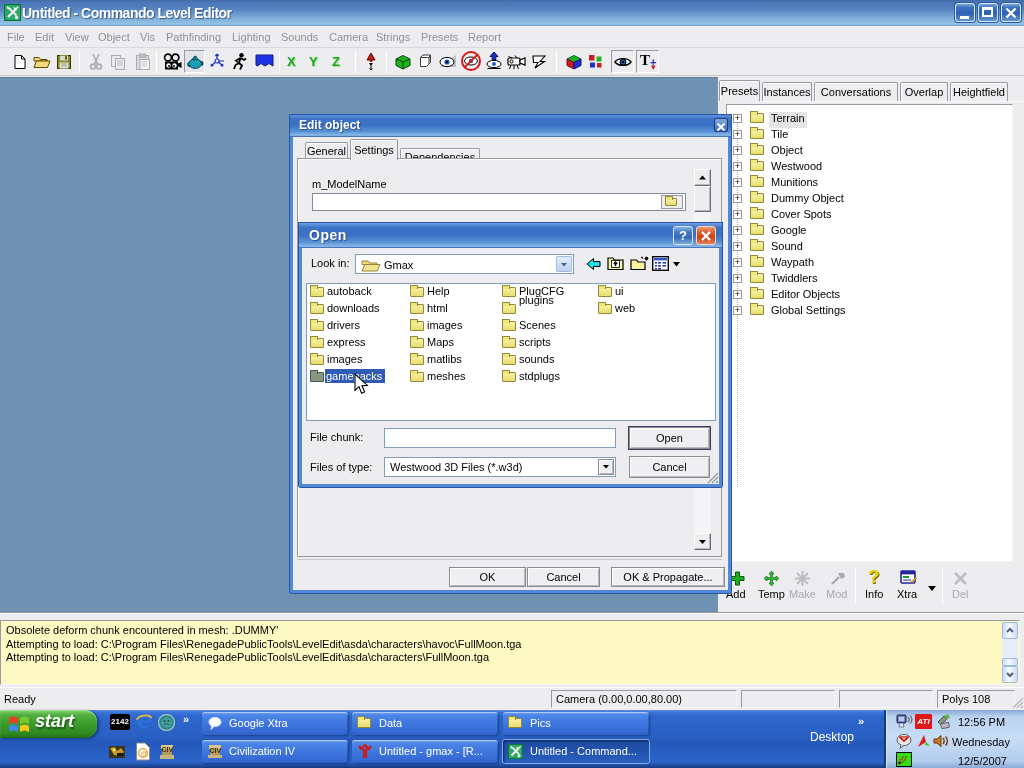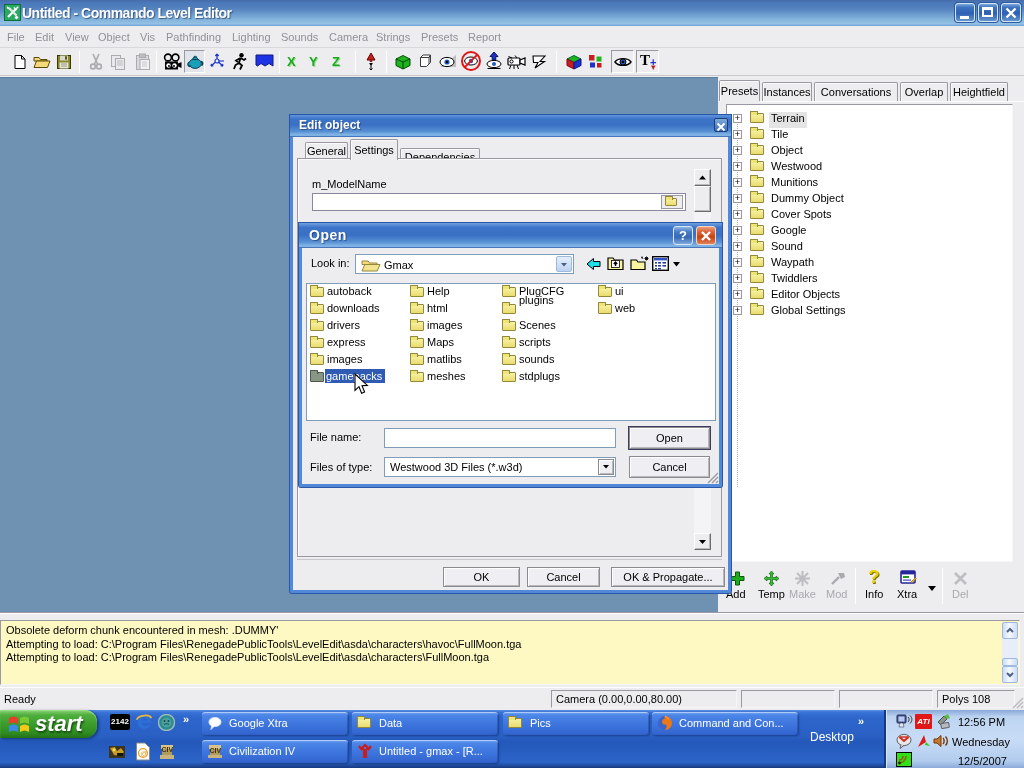--- a/index.html
+++ b/index.html
@@ -325,21 +325,21 @@
 </div>
 
 <div id="taskbar" class="abs" style="left:0;top:710px;width:1024px;height:58px;background:linear-gradient(180deg,#5A8FE4 0%,#3A74D8 4%,#2E66CC 12%,#2A60C4 45%,#2458BA 55%,#2C64C8 90%,#16397E 100%)">
   <div class="abs" style="left:0;top:0;width:97px;height:28px;background:linear-gradient(180deg,#8CD478 0%,#4FAE3E 18%,#3B9C2C 50%,#2F8C20 82%,#247016 100%);border-radius:0 12px 12px 0;box-shadow:2px 1px 3px rgba(0,20,60,.5), inset 0 1px 1px #9ADF88">
     <svg class="abs" style="left:8px;top:4px" width="23" height="20" viewBox="0 0 23 20">
           <path d="M1 4 C4 2 7 2 10 4 L10 10 C7 8 4 8 1 10 Z" fill="#E83E2A"></path>
           <path d="M12 4 C15 2 18 2 21 4 L21 10 C18 8 15 8 12 10 Z" fill="#7CC832"></path>
           <path d="M1 12 C4 10 7 10 10 12 L10 18 C7 16 4 16 1 18 Z" fill="#3C8AE8"></path>
           <path d="M12 12 C15 10 18 10 21 12 L21 18 C18 16 15 16 12 18 Z" fill="#F8C818"></path>
         </svg>
-    <div class="abs" style="left:35px;top:1px;font-size:22px;font-weight:bold;font-style:italic;color:#fff;text-shadow:1px 2px 2px rgba(0,30,0,.6)">start</div>
+    <div class="abs" style="left:35px;top:1px;font-size:18px;font-weight:bold;font-style:italic;color:#fff;text-shadow:1px 2px 2px rgba(0,30,0,.6)">start</div>
   </div>
   <div class="abs" style="left:110px;top:4px;width:20px;height:16px;background:#000;color:#fff;font-size:8px;font-weight:bold;text-align:center;line-height:16px;border-radius:2px">2142</div>
   <svg class="abs" style="left:135px;top:3px" width="18" height="18">
         <path d="M9.2 2.2 C13 2.2 15.8 4.8 15.8 8.6 L15.8 9.8 L6.4 9.8 C6.8 12 8.6 13.2 10.6 13.2 C12 13.2 13.2 12.8 14.2 11.8 L15.4 11.8 C14.2 14.6 11.8 15.8 9.4 15.8 C5.4 15.8 2.6 13 2.6 9 C2.6 5.2 5.4 2.2 9.2 2.2 Z M6.6 7.4 L12.4 7.4 C12 5.8 10.8 4.8 9.4 4.8 C8 4.8 6.9 5.8 6.6 7.4 Z" fill="#2F6FD8"></path>
         <path d="M1.6 6.8 C3.4 2.4 14.2 0.6 16.4 5.2" fill="none" stroke="#E8B83C" stroke-width="1.7"></path>
       </svg>
   <svg class="abs" style="left:158px;top:4px" width="17" height="17">
         <circle cx="8.5" cy="8.5" r="8" fill="#2E8A8A" stroke="#9ABCBC" stroke-width="1.4"></circle>
         <circle cx="8.5" cy="8.5" r="5" fill="#4AA0A0"></circle>
         <circle cx="6.5" cy="7" r="1" fill="#1A4A4A"></circle>
@@ -365,42 +365,46 @@
         <text x="3.4" y="9" font-size="7" font-weight="bold" fill="#403010">CIV</text>
       </svg>
   <div class="tskb abs" style="left:202px;top:2px">
     <svg class="abs" style="left:5px;top:4px" width="16" height="15">
           <path d="M2 6 C2 3 5 1.5 8 1.5 C11 1.5 14 3 14 6 C14 9 11 10.5 8 10.5 L7 10.5 L4 13.5 L4.6 10 C3 9 2 7.8 2 6 Z" fill="#fff" stroke="#D0E0F8"></path>
         </svg>
     <span style="margin-left:27px">Google Xtra</span>
   </div>
   <div class="tskb abs" style="left:352px;top:2px"><span class="folder" style="left:5px;top:6px"></span><span style="margin-left:27px">Data</span></div>
   <div class="tskb abs" style="left:503px;top:2px"><span class="folder" style="left:5px;top:6px"></span><span style="margin-left:27px">Pics</span></div>
-  <div class="tskb abs" style="left:652px;top:2px">
-    <svg class="abs" style="left:5px;top:3px" width="16" height="16">
-          <circle cx="8" cy="8" r="7" fill="#3C64C8"></circle>
-          <path d="M8 1 C12 1 15 4 15 8 C15 12 12 15 8 15 C10 12 10 11 9 9.5 C7 10 5 9 5 7 C5 5 6.5 3.5 8 3.5 C7 2.5 7.5 1.5 8 1 Z" fill="#E87818"></path>
-          <path d="M8 1 C10 2 11 3 11.5 4.5" stroke="#F8B050" fill="none"></path>
-        </svg>
-    <span style="margin-left:27px">Command and Con...</span>
-  </div>
   <div class="tskb abs" style="left:202px;top:30px">
     <svg class="abs" style="left:5px;top:4px" width="16" height="15">
           <rect x="1" y="11" width="14" height="3" fill="#C8B47C"></rect>
           <rect x="3" y="4" width="10" height="7" fill="#B09A5C"></rect>
           <rect x="2" y="1" width="12" height="4" fill="#D8C488"></rect>
           <text x="2.4" y="8.6" font-size="7" font-weight="bold" fill="#403010">CIV</text>
         </svg>
     <span style="margin-left:27px">Civilization IV</span>
   </div>
   <div class="tskb abs" style="left:352px;top:30px">
     <svg class="abs" style="left:5px;top:3px" width="16" height="16">
           <path d="M8 2 L5 5 L7 7 L7 14 L9 14 L9 7 L11 5 Z M2 3 L5 7 M14 3 L11 7" stroke="#C81E1E" stroke-width="2.2" fill="none"></path>
         </svg>
     <span style="margin-left:27px">Untitled - gmax - [R...</span>
+  </div>
+  <div class="tskb abs" style="left:503px;top:30px;background:linear-gradient(180deg,#1C4AA0 0%,#2253AE 50%,#2A5FC0 100%);box-shadow:inset 1px 1px 2px rgba(0,10,40,.65),0 0 0 1px #86AEEC">
+    <svg class="abs" style="left:5px;top:4px" width="15" height="15" viewBox="0 0 17 17">
+          <rect x="0" y="0" width="17" height="17" fill="#0E6E3A"></rect>
+          <rect x="1" y="1" width="15" height="15" fill="#2AA964"></rect>
+          <path d="M4 13 L12 5" stroke="#fff" stroke-width="2.2"></path>
+          <path d="M12 5 L14.2 2.8 M10.5 3.2 C10.2 4.4 11 5.6 12.6 5.4" stroke="#fff" stroke-width="1.6" fill="none"></path>
+          <path d="M5 4 L12.5 11.5" stroke="#E8E8E8" stroke-width="2.2"></path>
+          <path d="M3.2 2.2 C2.4 3.4 2.8 4.8 4.4 5.2 L5.6 4 Z" fill="#fff"></path>
+          <path d="M11.5 12.5 L13.5 14.5" stroke="#fff" stroke-width="3"></path>
+        </svg>
+    <span style="margin-left:27px">Untitled - Command...</span>
   </div>
   <div class="abs" style="left:858px;top:5px;color:#fff;font-size:11px;font-weight:bold">»</div>
   <div class="abs" style="left:810px;top:20px;color:#fff;font-size:12px">Desktop</div>
   <div class="abs" style="left:884px;top:0;width:140px;height:58px;background:linear-gradient(180deg,#89A8D8 0%,#BDD4F1 12%,#C8DCF6 50%,#B2CCEE 88%,#8BAADA 100%);border-left:2px solid #16397E;box-shadow:inset 1px 0 0 #D8E8FA">
     <svg class="abs" style="left:10px;top:4px" width="17" height="16">
           <rect x="1" y="1" width="9" height="8" rx="1" fill="#4A5A94" stroke="#202850"></rect>
           <rect x="2.5" y="2.5" width="6" height="5" fill="#B8C8F0"></rect>
           <path d="M4 9 L3 13 H8 L7 9 Z" fill="#E8E8F0" stroke="#202850" stroke-width=".5"></path>
           <path d="M12 3 C13.5 4.5 13.5 6.5 12 8 M14 1.5 C16.5 4 16.5 7 14 9.5" stroke="#333" fill="none"></path>
         </svg>
@@ -459,21 +463,21 @@
           </svg></div>
   </div>
   <div class="abs t11" style="left:19px;top:63px">m_ModelName</div>
   <div class="abs" style="left:19px;top:78px;width:374px;height:18px;background:#fff;border:1px solid #8a88a0">
     <div class="abs" style="right:2px;top:1px;width:22px;height:14px;background:#EDECEF;border:1px solid #9a98a0">
           <div class="folder" style="left:3px;top:2px;width:12px;height:8px"></div>
         </div>
   </div>
 
   <div class="abs" style="left:4px;top:444px;width:425px;height:1px;background:#c8c7cc"></div>
-  <div class="abs btn" style="left:150px;top:452px;width:77px;height:20px;line-height:19px">OK</div>
+  <div class="abs btn" style="left:156px;top:452px;width:77px;height:20px;line-height:19px">OK</div>
   <div class="abs btn" style="left:234px;top:452px;width:73px;height:20px;line-height:19px">Cancel</div>
   <div class="abs btn" style="left:318px;top:452px;width:114px;height:20px;line-height:19px">OK &amp; Propagate...</div>
 </div>
 
 <div id="opendlg" class="abs" style="left:299px;top:223px;width:423px;height:264px;background:#EDECEF;border:3px solid #5288D8;border-top:none;border-radius:0 0 2px 2px;box-shadow:0 0 0 1px #2A56A8">
   <div class="abs" style="left:-3px;top:0;width:423px;height:25px;background:linear-gradient(180deg,#6FA0E0 0%,#3E74C8 18%,#3A70C4 48%,#5890D4 76%,#7FB2E4 90%,#7FB2E4 94%,#2E57A8 100%)">
     <div class="abs" style="left:10px;top:4px;font-size:14px;font-weight:bold;color:#fff;letter-spacing:.5px;text-shadow:1px 1px 1px rgba(10,30,70,.5)">Open</div>
     <div class="abs" style="left:374px;top:3px;width:20px;height:19px;border-radius:3px;background:linear-gradient(180deg,#8FB6E4 0%,#4579C4 30%,#3668B8 60%,#7FA8DC 100%);border:1px solid #D7E6F4;font-weight:bold;color:#fff;font-size:13px;text-align:center;line-height:18px">?</div>
     <div class="abs" style="left:397px;top:3px;width:20px;height:19px;border-radius:3px;background:linear-gradient(180deg,#ED9C76 0%,#DC6134 30%,#C84312 60%,#E0815A 100%);border:1px solid #F0D8C8">
           <svg class="abs" style="left:3px;top:3px" width="12" height="12">
@@ -567,21 +571,21 @@
         <div class="abs" style="left:213px;top:87px">stdplugs</div>
     <div class="folder" style="left:292px;top:4px"></div>
         <div class="abs" style="left:309px;top:2px">ui</div>
     <div class="folder" style="left:292px;top:21px"></div>
         <div class="abs" style="left:309px;top:19px">web</div>
     <svg class="abs" style="left:48px;top:90px" width="15" height="23">
           <path d="M1 1 L1 17.5 L5 13.7 L7.6 20.2 L10.6 19 L8 12.7 L13.4 12.4 Z" fill="#fff" stroke="#000" stroke-width="1.1"></path>
         </svg>
   </div>
 
-  <div class="abs t11" style="left:8px;top:208px">File name:</div>
+  <div class="abs t11" style="left:8px;top:208px">File chunk:</div>
   <div class="abs" style="left:82px;top:205px;width:232px;height:20px;background:#fff;border:1px solid #7F9DB9"></div>
   <div class="abs t11" style="left:8px;top:238px">Files of type:</div>
   <div class="abs" style="left:82px;top:234px;width:232px;height:20px;background:#fff;border:1px solid #7F9DB9">
     <div class="abs t11" style="left:5px;top:3px">Westwood 3D Files (*.w3d)</div>
     <div class="abs btn" style="right:1px;top:1px;width:16px;height:16px"><svg width="14" height="13">
             <path d="M4 5 L7 8.5 L10 5" fill="#000"></path>
           </svg></div>
   </div>
   <div class="abs btn" style="left:327px;top:204px;width:81px;height:22px;line-height:21px;box-shadow:inset 1px 1px 0 #fff,inset -1px -1px 0 #b9b8bd,0 0 0 1px #3c3c60">Open</div>
   <div class="abs btn" style="left:327px;top:233px;width:81px;height:22px;line-height:21px">Cancel</div>

